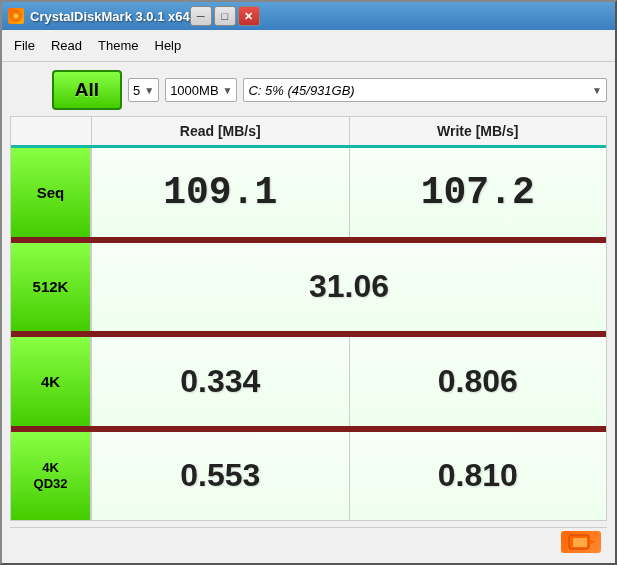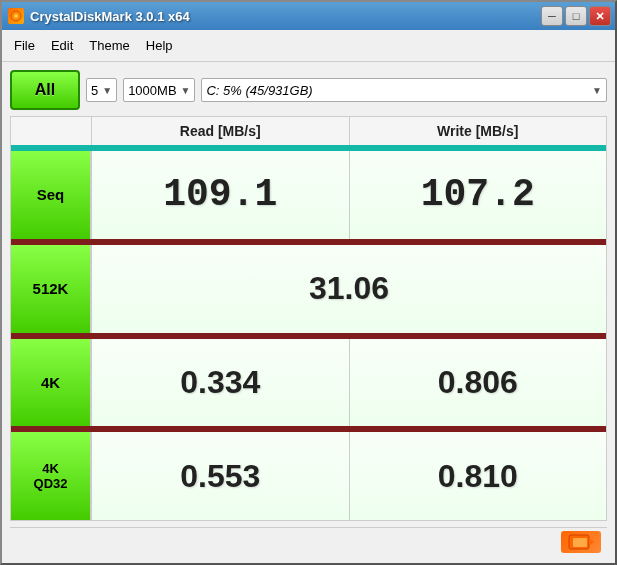--- a/index.html
+++ b/index.html
@@ -15,21 +15,20 @@
       box-shadow: 2px 2px 8px rgba(0,0,0,0.5);
       display: flex;
       flex-direction: column;
     }
 
     .title-bar {
       background: linear-gradient(to bottom, #5a9fd4, #3a7fc1);
       height: 28px;
       display: flex;
       align-items: center;
-      justify-content: space-between;
       padding: 0 4px 0 6px;
       flex-shrink: 0;
     }
 
     .title-bar-left {
       display: flex;
       align-items: center;
       gap: 6px;
     }
 
@@ -111,27 +110,28 @@
       gap: 6px;
     }
 
     .all-button {
       width: 70px;
       height: 40px;
       background: linear-gradient(to bottom, #88ff44, #44cc00);
       border: 2px solid #228800;
       border-radius: 4px;
       cursor: pointer;
-      font-size: 16px;
+      font-size: 19px;
       font-weight: bold;
       color: #000;
       display: flex;
       align-items: center;
       justify-content: center;
       text-shadow: 0 1px 0 rgba(255,255,255,0.4);
+      margin-left: 42px;
     }
 
     .select-control {
       height: 24px;
       background: white;
       border: 1px solid #aaa;
       border-radius: 2px;
       padding: 0 4px;
       font-size: 13px;
       cursor: pointer;
@@ -163,21 +163,21 @@
       flex: 1;
       border: 1px solid #ccc;
       background: white;
       display: flex;
       flex-direction: column;
     }
 
     .table-header {
       display: flex;
       background: #f5f5f5;
-      border-bottom: 6px solid #14b8a6;
+      border-bottom: 3px solid #14b8a6;
     }
 
     .header-label {
       width: 80px;
       flex-shrink: 0;
     }
 
     .header-cell {
       flex: 1;
       text-align: center;
@@ -283,21 +283,21 @@
     </div>
     <div class="title-buttons">
       <div class="title-btn">─</div>
       <div class="title-btn">□</div>
       <div class="title-btn close-btn">✕</div>
     </div>
   </div>
 
   <div class="menu-bar">
     <div class="menu-item">File</div>
-    <div class="menu-item">Edit</div>
+    <div class="menu-item">Read</div>
     <div class="menu-item">Theme</div>
     <div class="menu-item">Help</div>
   </div>
 
   <div class="main-content">
 
     <div class="toolbar">
       <div class="all-button">All</div>
       <div class="select-control">
         <span>5</span>

